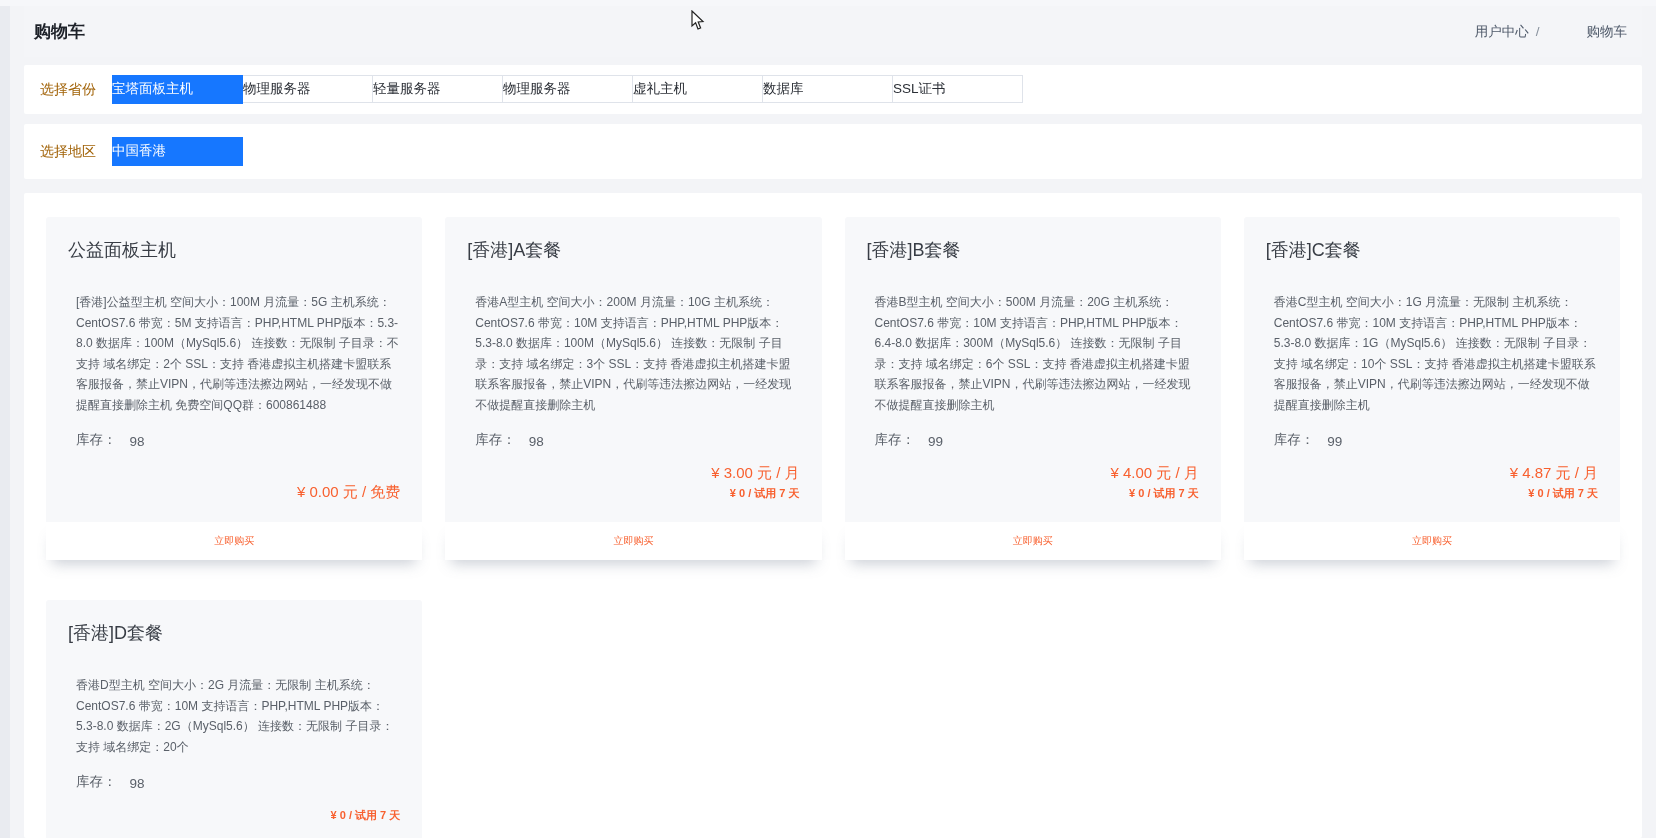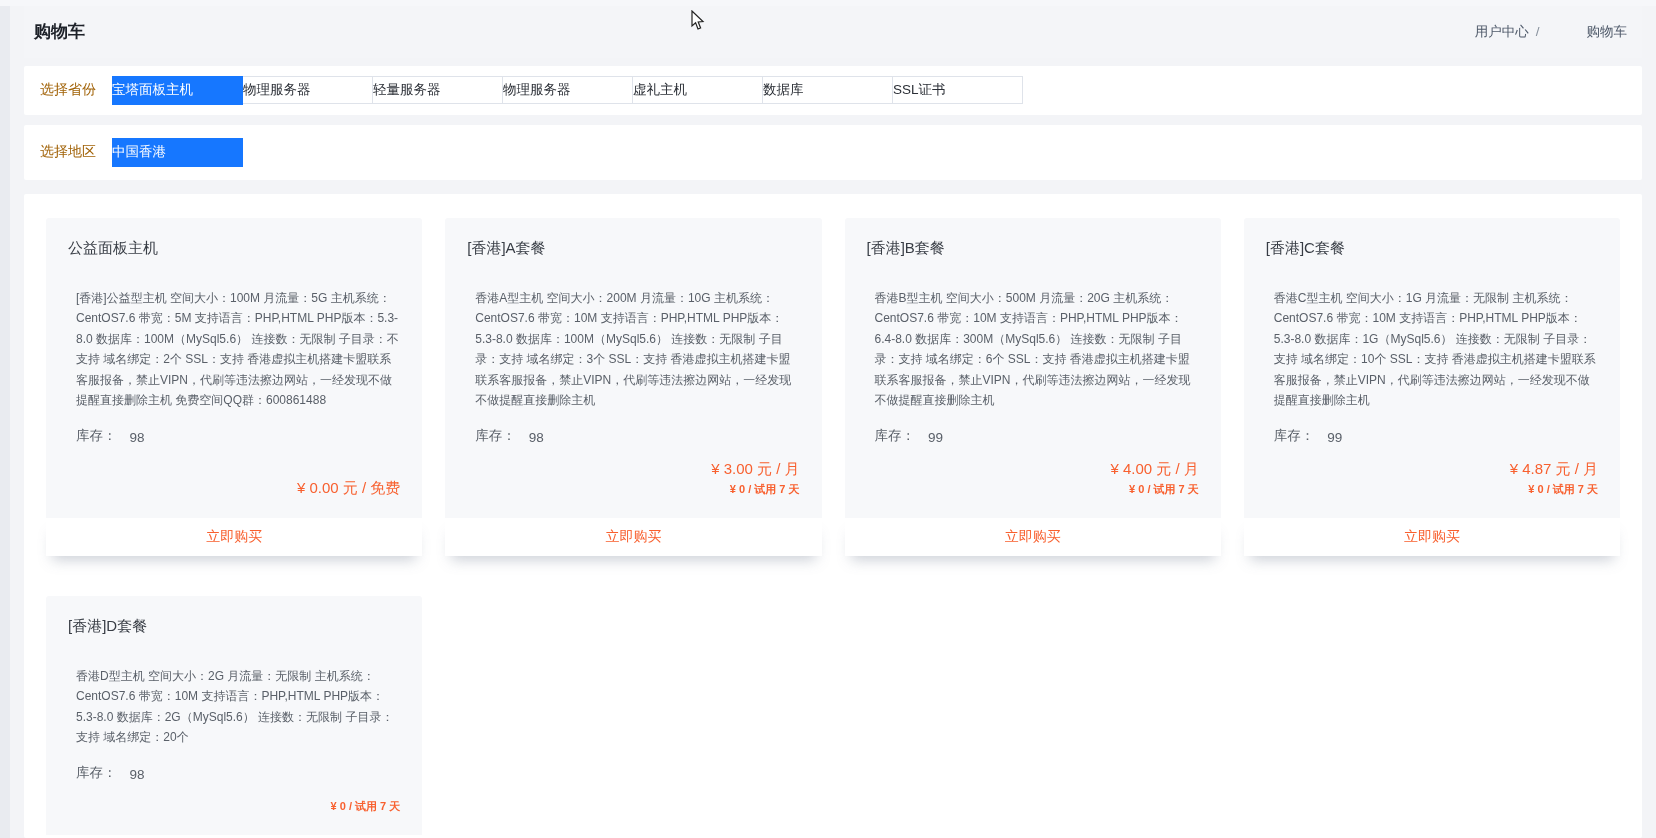--- a/index.html
+++ b/index.html
@@ -87,21 +87,21 @@
   }
   .card { display: flex; flex-direction: column; }
   .card-body {
     background: #f7f8fa;
     border-radius: 3px 3px 0 0;
     padding: 21px 22px 20px 22px;
     flex: 1 1 auto;
     display: flex;
     flex-direction: column;
   }
-  .card-name { font-size: 15px; color: #383d45; font-weight: 400; margin-bottom: 9px; }
+  .card-name { font-size: 18px; color: #383d45; font-weight: 400; margin-bottom: 9px; }
   .card-desc {
     font-size: 12px;
     color: #5a6069;
     line-height: 20.5px;
     padding-left: 8px;
     margin-top: 21px;
   }
   .stock-line {
     margin-top: 16px;
     padding-left: 8px;
@@ -117,21 +117,21 @@
   .price-trial:empty { display: none; }
   .card-footer {
     height: 38px;
     background: #ffffff;
     display: flex;
     align-items: center;
     justify-content: center;
     box-shadow: 0 10px 14px -6px rgba(110, 120, 140, 0.35);
     cursor: pointer;
   }
-  .buy-link { font-size: 14px; color: #f8602f; }
+  .buy-link { font-size: 10px; color: #f8602f; }
   
   .cursor {
     position: absolute;
     left: 691px;
     top: 10px;
     width: 14px;
     height: 21px;
     pointer-events: none;
     z-index: 99;
   }

